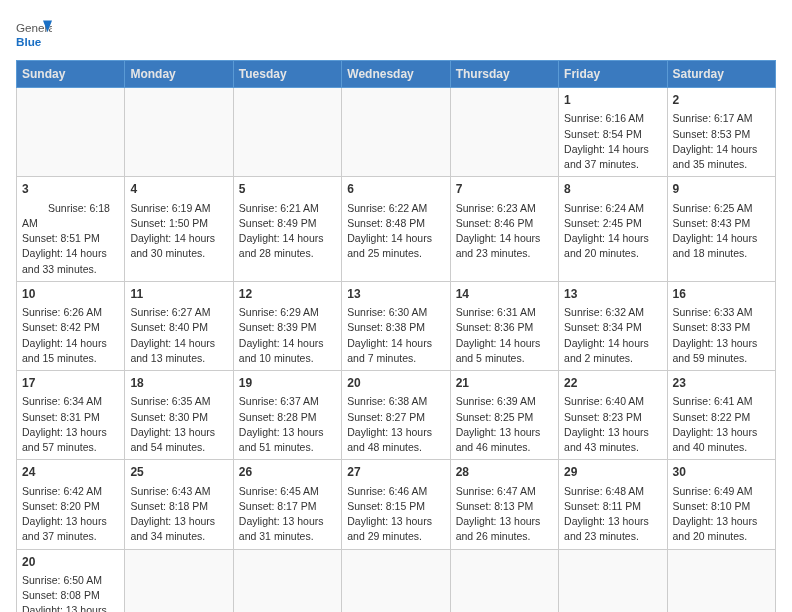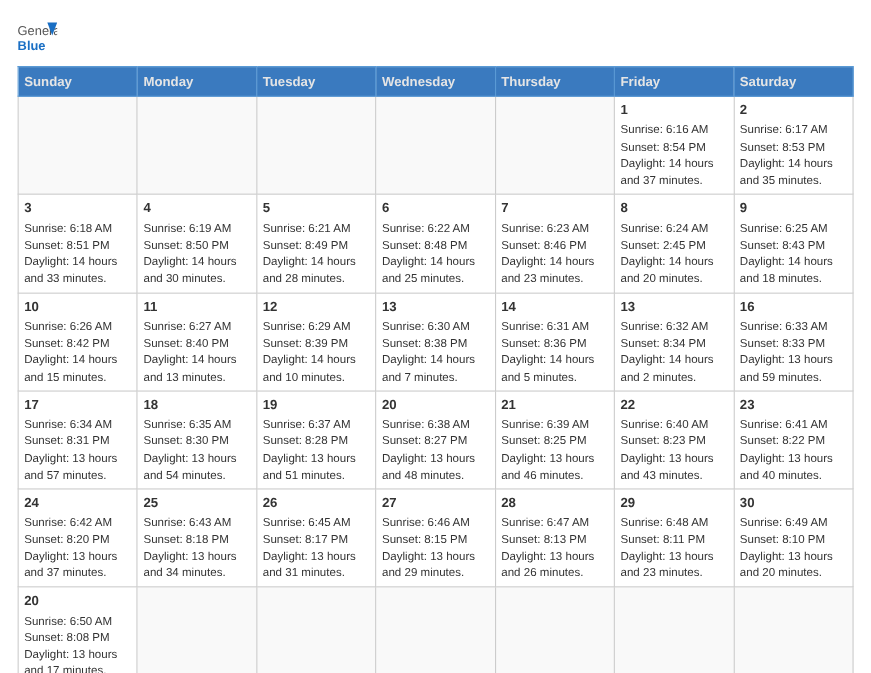--- a/index.html
+++ b/index.html
@@ -112,25 +112,25 @@
         <td class="empty-cell"></td>
         <td class="empty-cell"></td>
         <td><span class="day-number">1</span><span style="white-space: pre-line;">Sunrise: 6:16 AM
 Sunset: 8:54 PM
 Daylight: 14 hours and 37 minutes.</span></td>
         <td><span class="day-number">2</span><span style="white-space: pre-line;">Sunrise: 6:17 AM
 Sunset: 8:53 PM
 Daylight: 14 hours and 35 minutes.</span></td>
       </tr>
       <tr>
-        <td><span class="day-number">3</span><span style="white-space: pre-line;">Sunrise: 6:18 AM
+        <td><span class="day-number">3</span><span style="white-space: pre-line; margin-left: 26px;">Sunrise: 6:18 AM
 Sunset: 8:51 PM
 Daylight: 14 hours and 33 minutes.</span></td>
         <td><span class="day-number">4</span><span style="white-space: pre-line;">Sunrise: 6:19 AM
-Sunset: 8:50 PM
+Sunset: 1:50 PM
 Daylight: 14 hours and 30 minutes.</span></td>
         <td><span class="day-number">5</span><span style="white-space: pre-line;">Sunrise: 6:21 AM
 Sunset: 8:49 PM
 Daylight: 14 hours and 28 minutes.</span></td>
         <td><span class="day-number">6</span><span style="white-space: pre-line;">Sunrise: 6:22 AM
 Sunset: 8:48 PM
 Daylight: 14 hours and 25 minutes.</span></td>
         <td><span class="day-number">7</span><span style="white-space: pre-line;">Sunrise: 6:23 AM
 Sunset: 8:46 PM
 Daylight: 14 hours and 23 minutes.</span></td>

